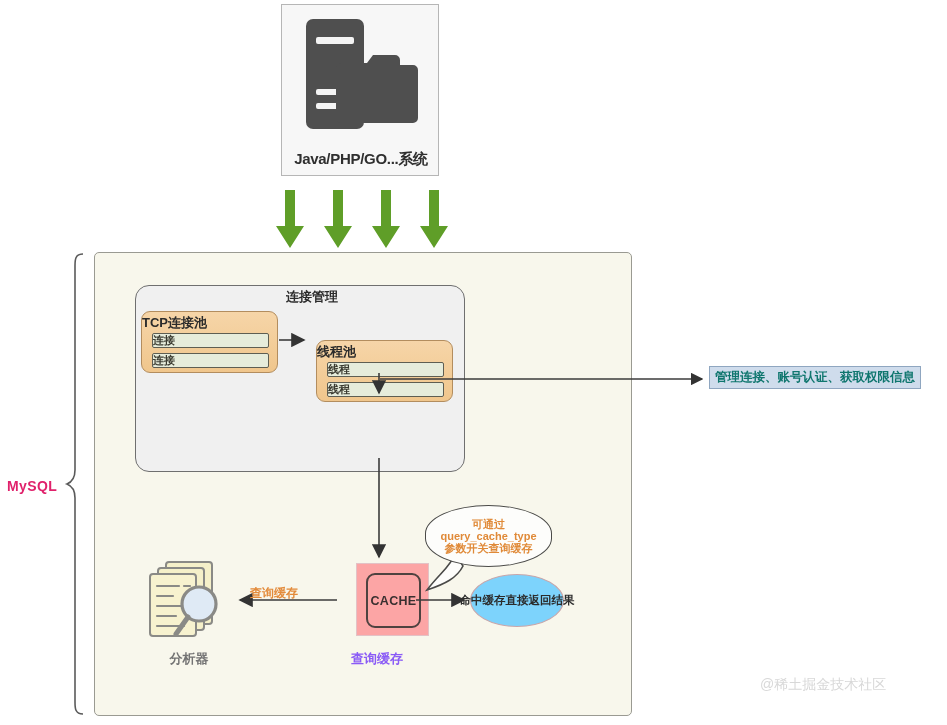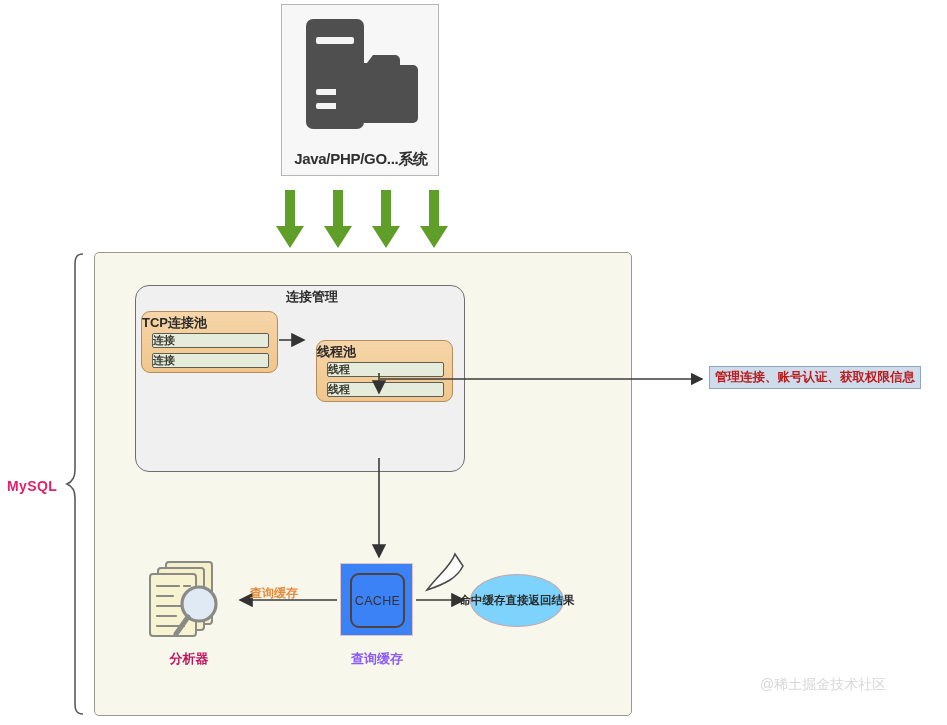--- a/index.html
+++ b/index.html
@@ -78,44 +78,44 @@
     box-sizing:border-box;
     display:flex;align-items:center;justify-content:center;
     font-size:12.5px;font-weight:bold;color:#2b2b2b;
   }
 
   
   #right-note{
     position:absolute;left:709px;top:366px;
     background:#cfdcec;border:1px solid #8fa6c0;
     padding:2px 5px;box-sizing:border-box;
-    font-size:12.5px;font-weight:bold;color:#b91c1c;white-space:nowrap;
+    font-size:12.5px;font-weight:bold;color:#0f766e;white-space:nowrap;
   }
 
   
   #cache-box{
-    position:absolute;left:340px;top:563px;width:73px;height:73px;
-    background:#3b82f6;border:1px solid #e3c2c6;box-sizing:border-box;
+    position:absolute;left:356px;top:563px;width:73px;height:73px;
+    background:#fca5a5;border:1px solid #e3c2c6;box-sizing:border-box;font-weight:bold;
   }
   #cache-inner{
     position:absolute;left:9px;top:9px;width:55px;height:55px;
     border:2px solid #4e4240;border-radius:9px;box-sizing:border-box;
     display:flex;align-items:center;justify-content:center;
     font-size:12.5px;color:#3a3030;letter-spacing:0.3px;
   }
   #cache-label{
     position:absolute;left:327px;top:650px;width:100px;text-align:center;
     font-size:13px;font-weight:bold;color:#8b5cf6;
   }
 
   
   #analyzer-icon{position:absolute;left:146px;top:560px;width:86px;height:82px;}
   #analyzer-label{
     position:absolute;left:134px;top:650px;width:110px;text-align:center;
-    font-size:13px;font-weight:bold;color:#be185d;
+    font-size:13px;font-weight:bold;color:#737373;
   }
 
   
   #miss-label{
     position:absolute;left:250px;top:585px;
     font-size:12px;font-weight:bold;color:#e38b3b;white-space:nowrap;
   }
 
   
   #bubble{
@@ -234,20 +234,25 @@
       <line x1="42" y1="57" x2="30" y2="74" stroke="#8a8a86" stroke-width="5" stroke-linecap="round"></line>
     </svg>
   </div>
   <div id="analyzer-label">分析器</div>
 
   <div id="bubble-tail">
     <svg viewBox="0 0 46 42" width="46" height="42">
       <path d="M30 2 C26 14 14 22 2 38 C20 32 32 26 38 14 z" fill="#fdfdfb" stroke="#4a4a48" stroke-width="1.6"></path>
     </svg>
   </div>
+  <div id="bubble">
+    <div class="bl">可通过</div>
+    <div class="bl">query_cache_type</div>
+    <div class="bl">参数开关查询缓存</div>
+  </div>
 
   <div id="hit-ellipse">
     <div class="hl">命中缓存直接</div>
     <div class="hl">返回结果</div>
   </div>
 
   <svg style="position:absolute;left:0;top:0;width:947px;height:725px;pointer-events:none;">
     <defs>
       <marker id="ah" markerWidth="9" markerHeight="9" refX="8" refY="4.5" orient="auto">
         <path d="M0 0 L9 4.5 L0 9 z" fill="#333"></path>

